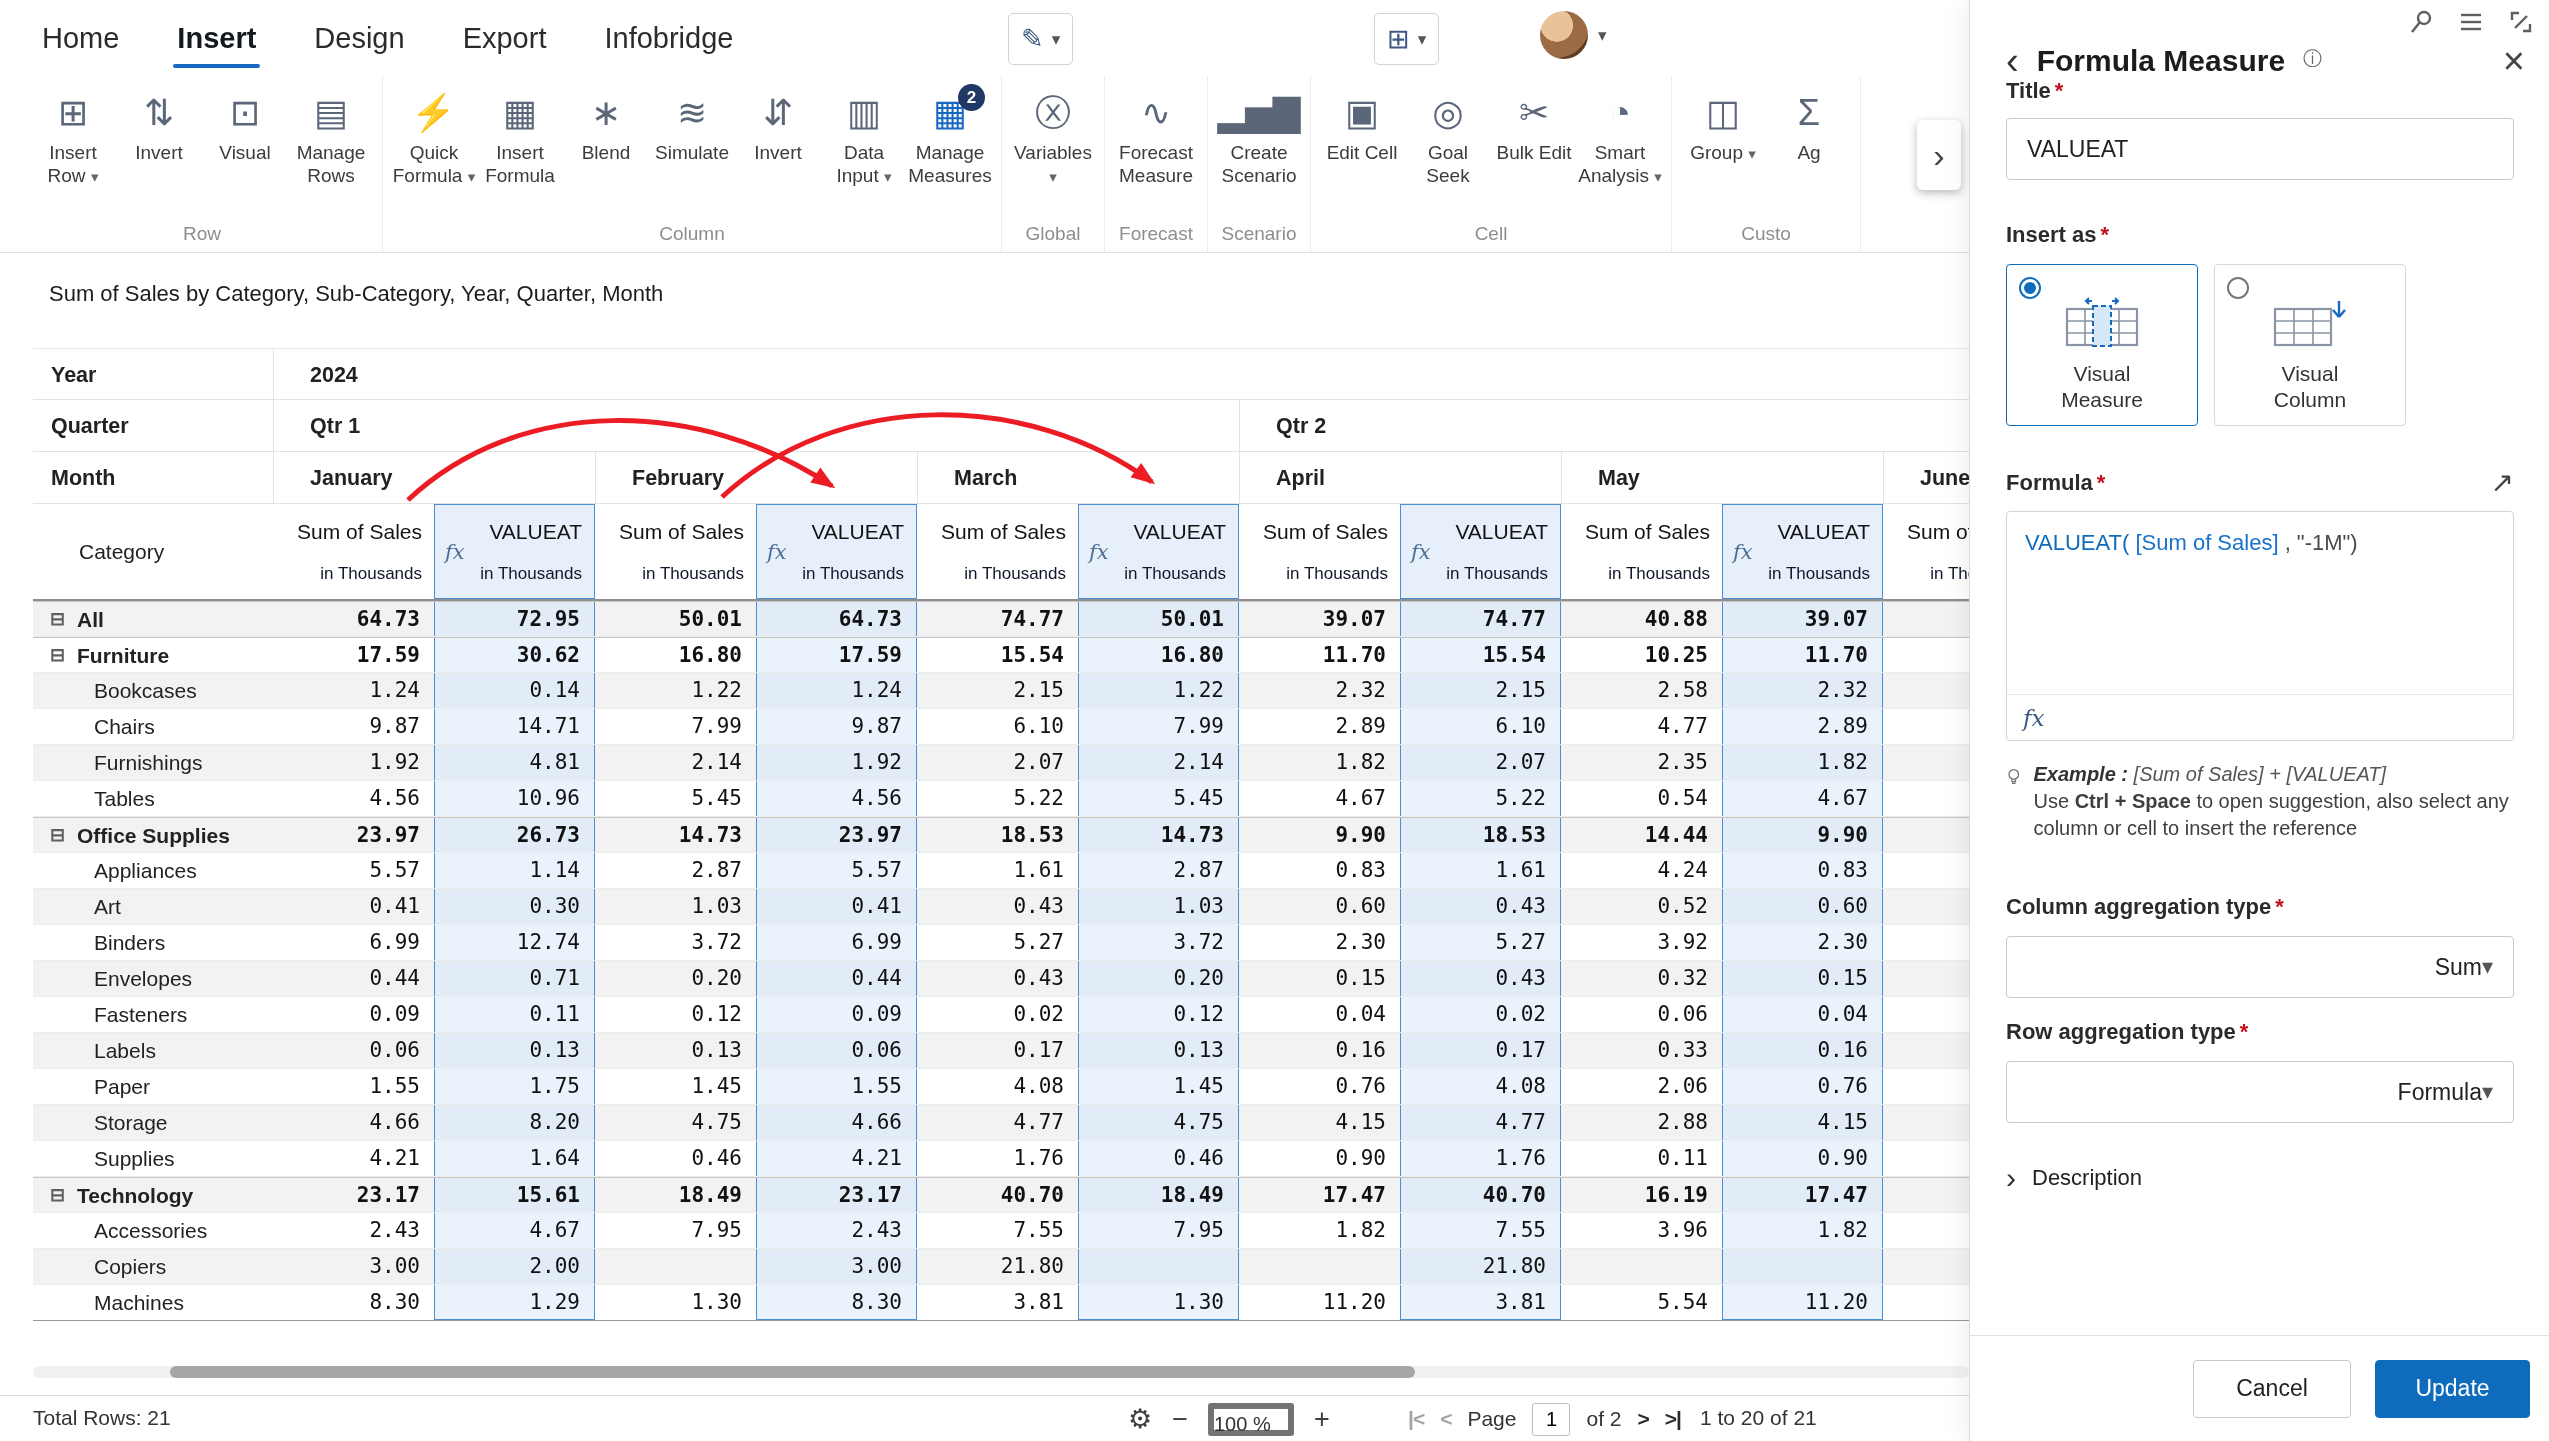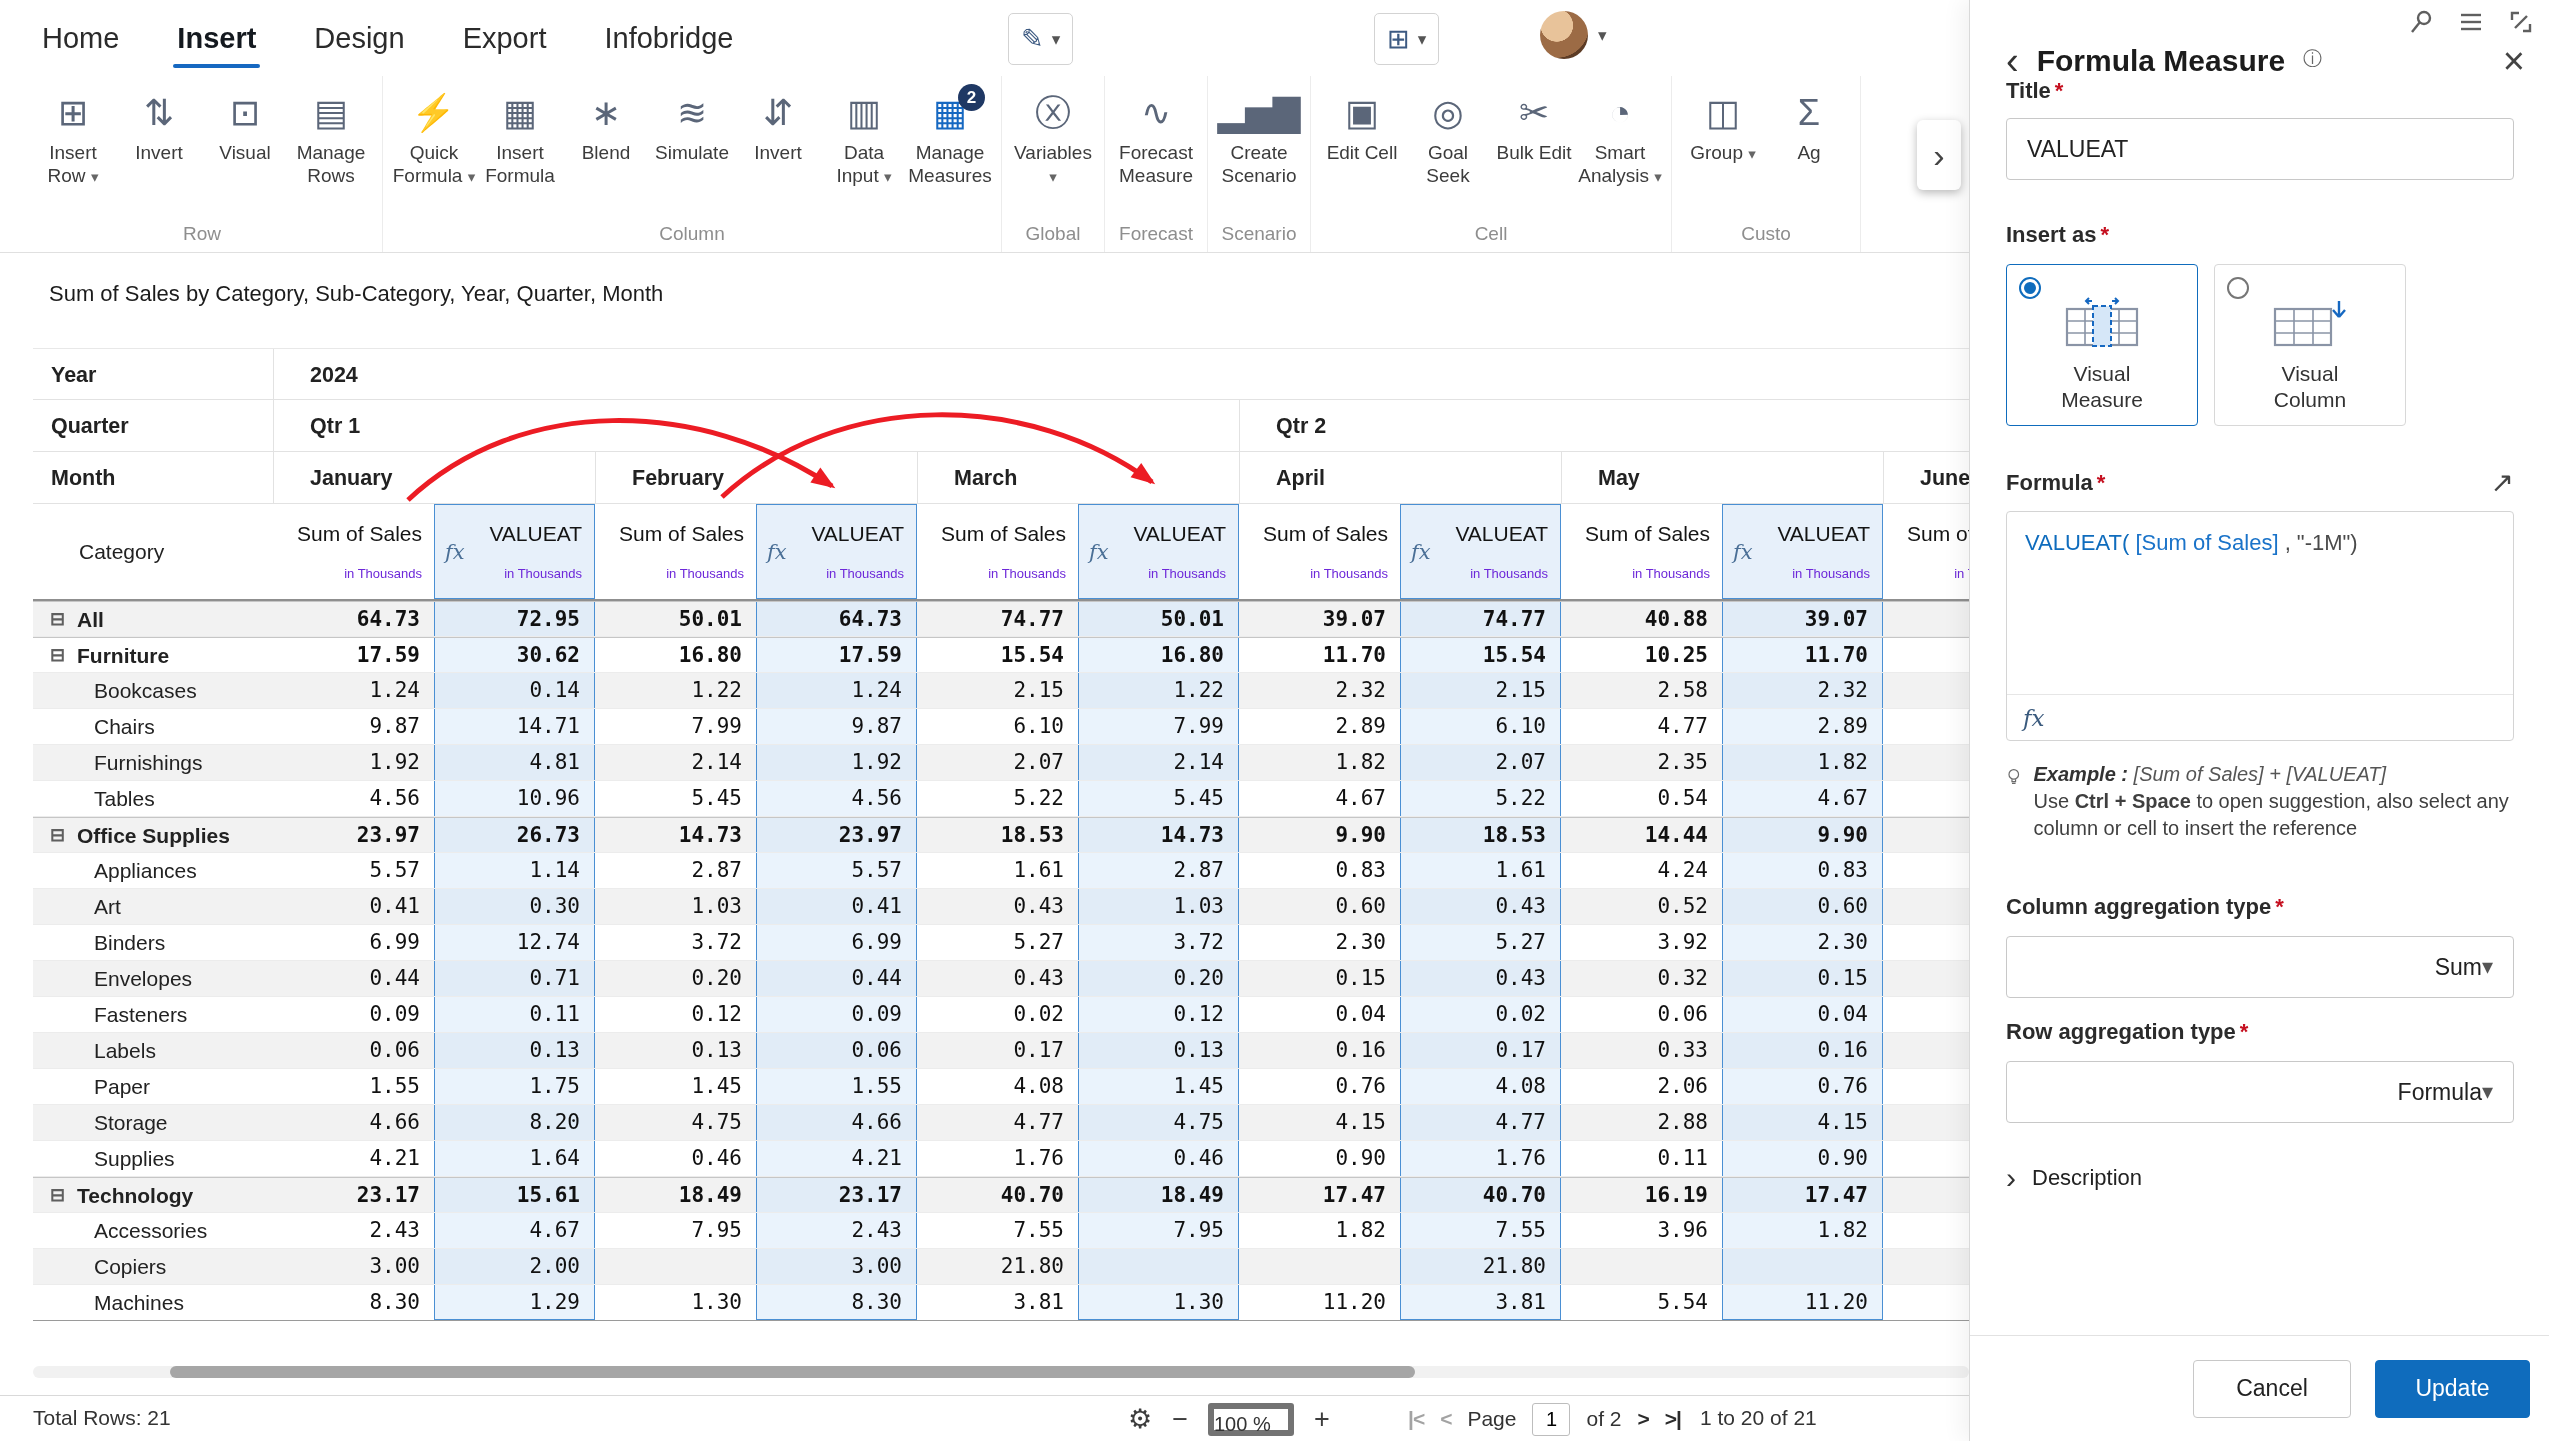--- a/index.html
+++ b/index.html
@@ -53,21 +53,21 @@
   .year-val{width:1932px;padding-left:36px;border-left:1px solid #e2e2e2}
   .qcell{width:966px;padding-left:36px;border-left:1px solid #e2e2e2}
   .mcell{width:322px;padding-left:36px;border-left:1px solid #e2e2e2}
   .qcells,.mcells{display:flex}
   .hrow{display:flex;height:97px;border-bottom:2px solid #8f8f8f;width:2172px}
   .hcat{width:240px;display:flex;align-items:center;padding-left:46px;font-size:21px;color:#222}
   .hcells{display:flex}
   .hpair{display:flex;width:322px}
   .hcell{width:161px;display:flex;flex-direction:column;justify-content:center;text-align:right;padding-right:12px}
   .h1{font-size:21px;color:#141414}
-  .h2{font-size:13px;color:#6d28d9;margin-top:20px}
+  .h2{font-size:17px;color:#0f172a;margin-top:20px}
   .hva{flex-direction:row;align-items:center;background:#e7f0fa;border:1.5px solid #4a8fd3;padding-left:10px}
   .hva .fx{font-family:"DejaVu Serif",serif;font-style:italic;font-size:21px;color:#4a6f96}
   .hva .htxt{margin-left:auto}
   .rows{width:2172px}
   .trow{display:flex;height:36px;line-height:35px;border-bottom:1px solid #ececec;width:2172px}
   .trow:nth-child(odd){background:#f2f2f2}
   .trow.group{font-weight:700;border-top:1px solid #c6c6c6}
   .rlabelcell{width:240px;display:flex;align-items:center;padding-left:17px;font-size:21px}
   .tog{width:27px;color:#5f5f5f;font-size:18px;cursor:pointer}
   .trow.child .rtext{margin-left:17px}

